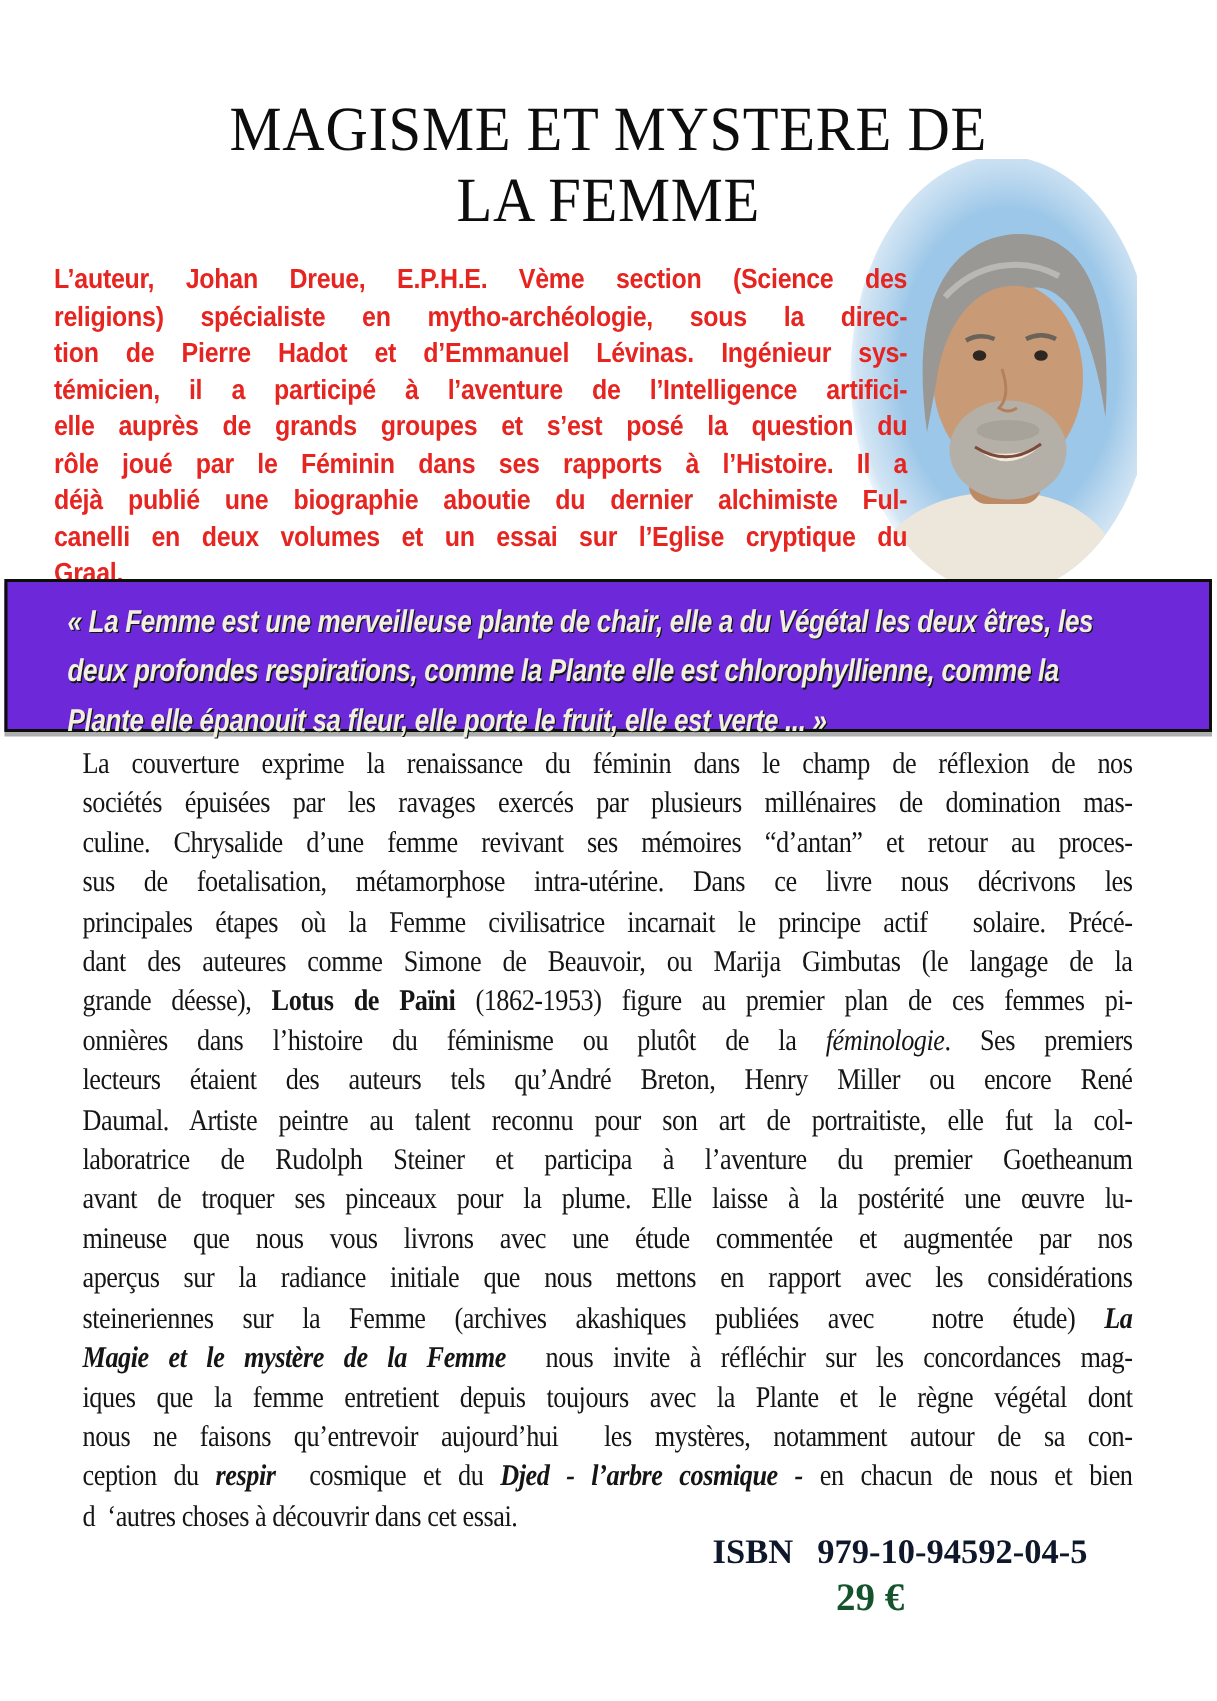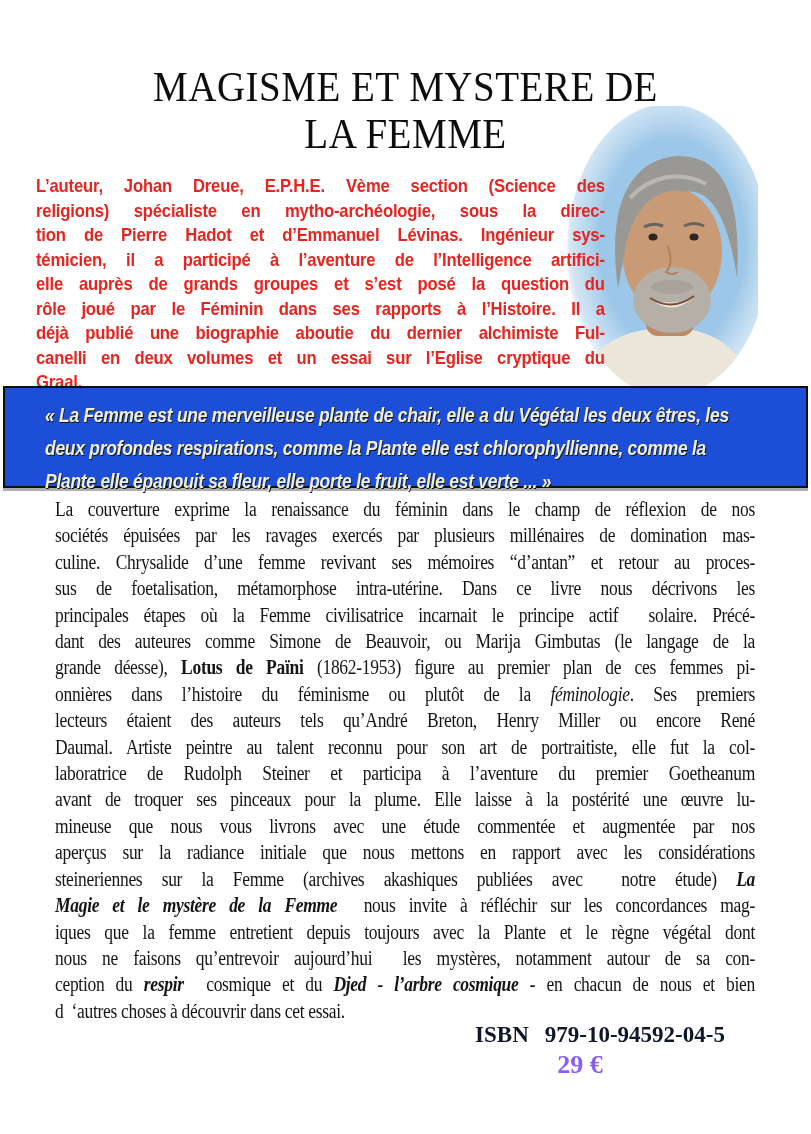--- a/index.html
+++ b/index.html
@@ -25,21 +25,21 @@
     font-weight:bold;font-size:18.5px;line-height:24.5px;
     letter-spacing:-0.2px;color:#e62420;
   }
   .blurb .line{text-align:justify;text-align-last:justify;}
   .blurb .line:last-child{text-align-last:left;}
   
   .photo{position:absolute;left:560px;top:106px;width:198px;height:288px;}
   
   .banner{
     position:absolute;left:3px;top:386px;width:801px;height:98px;
-    background:#1d4ed8;border:2px solid #0a0f07;
+    background:#6d28d9;border:2px solid #0a0f07;
     box-shadow:0 3px 0 #aeaeae;
   }
   .banner-text{
     position:absolute;left:40px;top:10px;width:930px;
     transform:scaleX(0.83);transform-origin:0 0;
     font-family:"Liberation Sans", sans-serif;
     font-weight:bold;font-style:italic;
     font-size:21px;line-height:33px;letter-spacing:-0.3px;
     color:#f2efe2;text-shadow:1px 1px 0 #0b180a;
   }
@@ -59,21 +59,21 @@
   
   .isbn{
     position:absolute;left:430px;top:1022px;width:340px;
     text-align:center;font-family:"Liberation Serif", serif;
     font-weight:bold;font-size:23px;color:#0f172a;white-space:nowrap;
   }
   .isbn .gap{display:inline-block;width:16px;}
   .price{
     position:absolute;left:420px;top:1050px;width:320px;
     text-align:center;font-family:"Liberation Serif", serif;
-    font-weight:bold;font-size:26px;color:#8b5cf6;
+    font-weight:bold;font-size:26px;color:#14532d;
   }
 </style>
 </head>
 <body>
 
 <div class="title">
   <div>MAGISME ET MYSTERE DE</div>
   <div>LA FEMME</div>
 </div>
 

